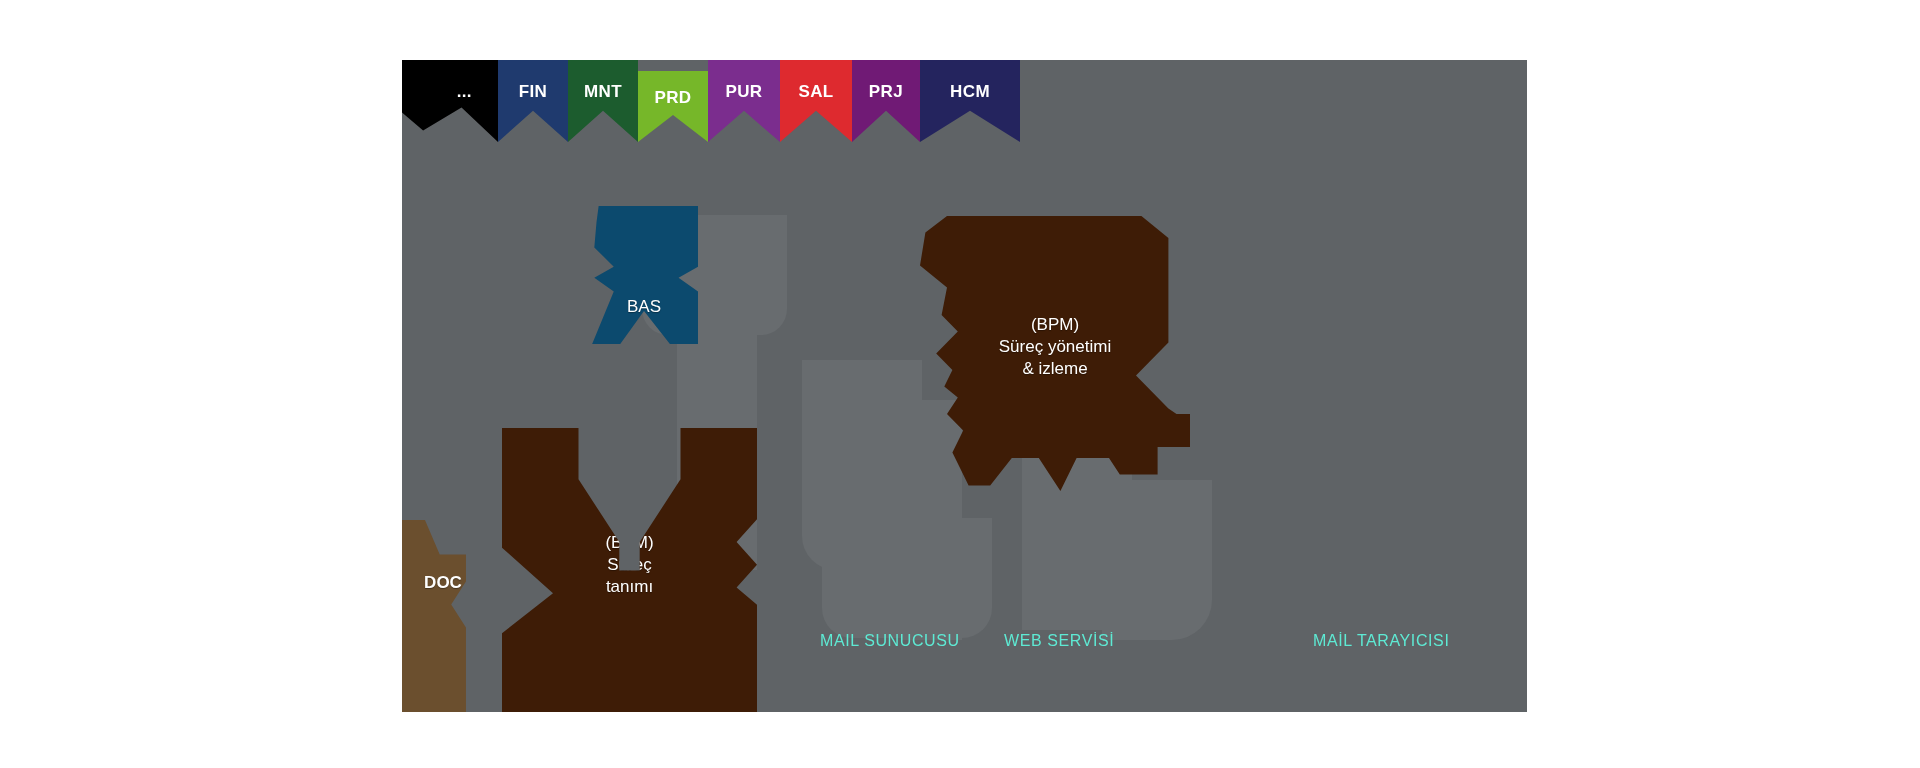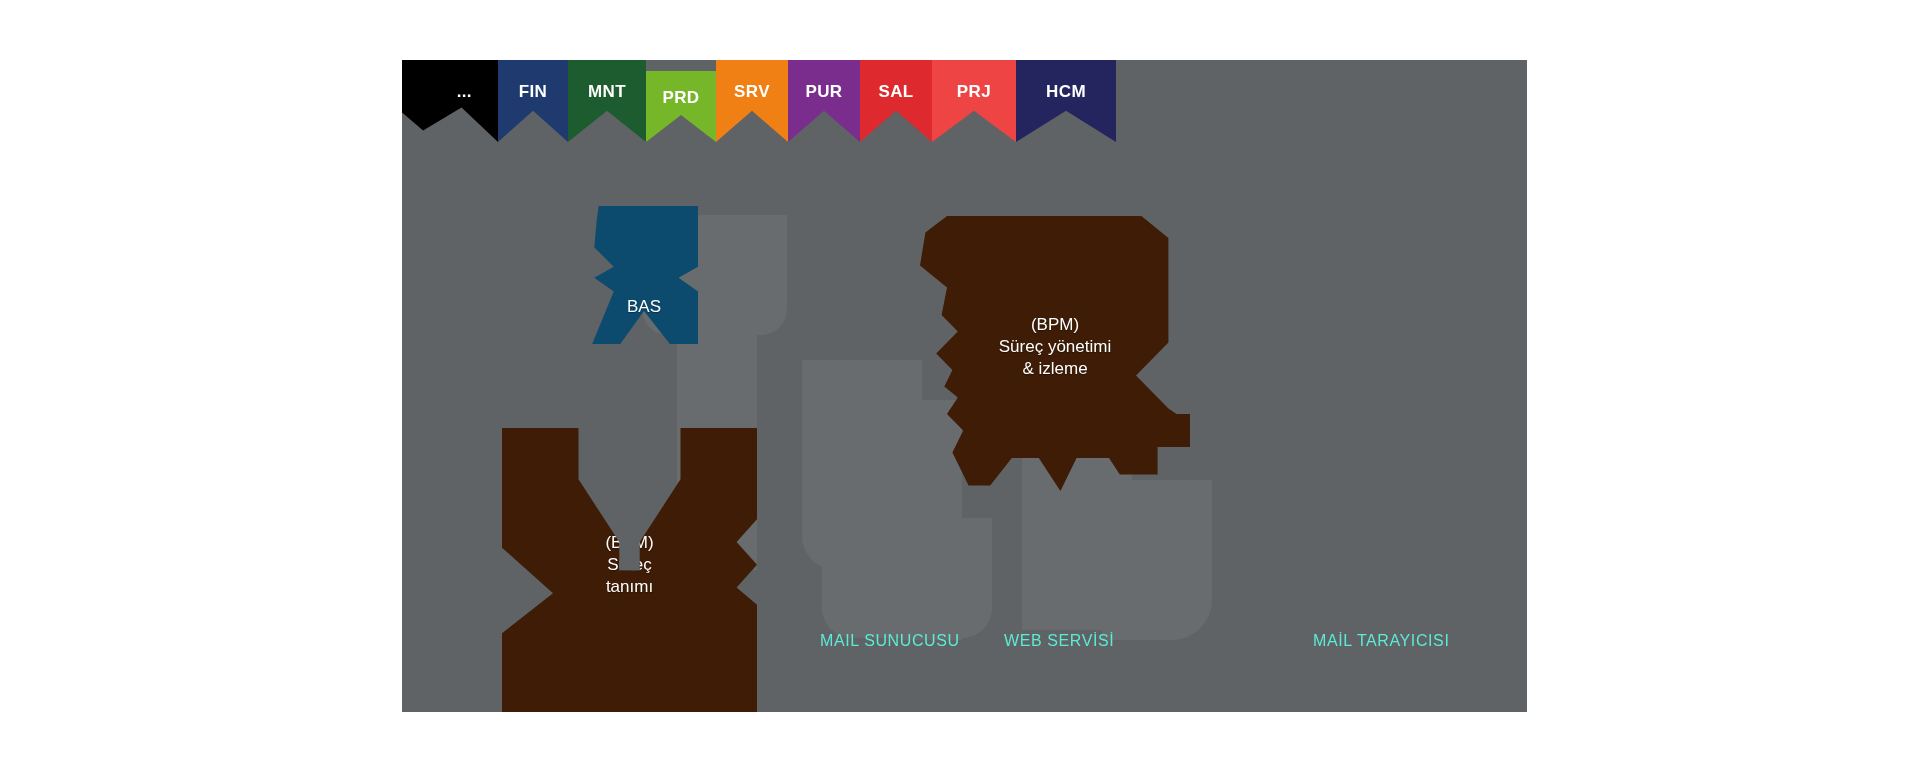--- a/index.html
+++ b/index.html
@@ -105,36 +105,33 @@
     <div class="ghost g6"></div>
     <div class="ghost g7"></div>
 
     <div class="tabs">
       <div class="tab first" style="background:#000000;width:96px;">
         <span>...</span>
       </div>
       <div class="tab" style="background:#1F3A6E;width:70px;align-items:center;">
         <span>FIN</span>
       </div>
-      <div class="tab" style="background:#1C5C2E;width:78px;">
+      <div class="tab" style="background:#1C5C2E;width:70px;">
         <span>MNT</span>
       </div>
       <div class="tab" style="background:#76B729;width:70px;margin-top:11px;">
         <span>PRD</span>
-      </div>
-      <div class="tab" style="background:#F07F14;width:72px;">
-        <span>SRV</span>
       </div>
       <div class="tab" style="background:#7B2D8E;width:72px;">
         <span>PUR</span>
       </div>
       <div class="tab" style="background:#DE2A2F;width:72px;">
         <span>SAL</span>
       </div>
-      <div class="tab" style="background:#ef4444;width:84px;">
+      <div class="tab" style="background:#701a75;width:68px;">
         <span>PRJ</span>
       </div>
       <div class="tab" style="background:#24245E;width:100px;">
         <span>HCM</span>
       </div>
     </div>
 
 
     <div class="piece p-bas">
       <div class="lbl">BAS</div>
@@ -149,19 +146,22 @@
     </div>
 
     <div class="piece p-bpm-l">
       <div class="lbl">
         <div class="bold">(BPM)</div>
         <div>Süreç</div>
         <div>tanımı</div>
       </div>
     </div>
 
+    <div class="piece p-doc">
+      <div class="lbl">DOC</div>
+    </div>
 
     <div class="caption c1">MAIL SUNUCUSU</div>
     <div class="caption c2">WEB SERVİSİ</div>
     <div class="caption c3">MAİL TARAYICISI</div>
 
   </div>
 </div>
 
 </body></html>

